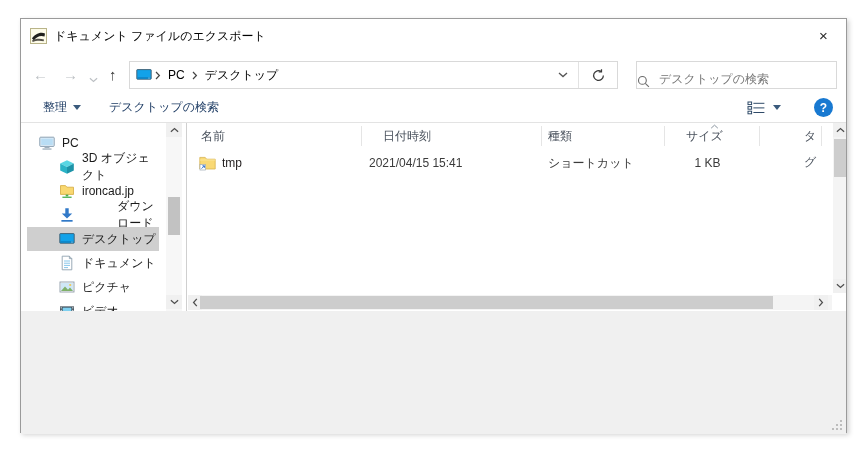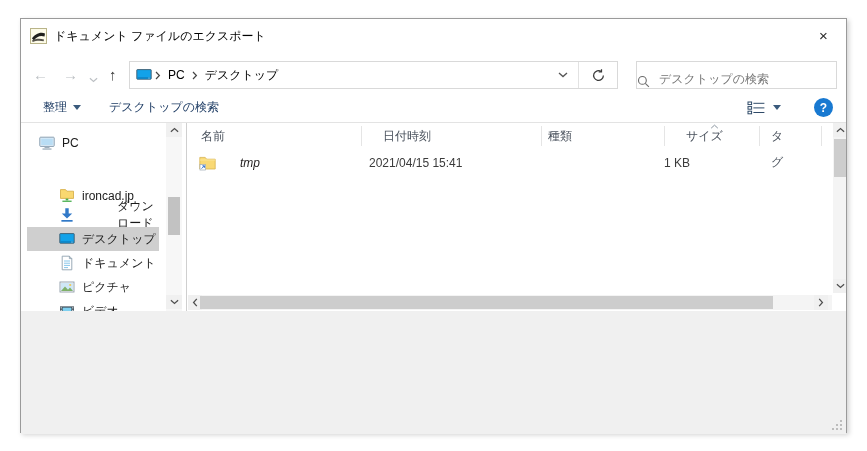--- a/index.html
+++ b/index.html
@@ -52,24 +52,24 @@
   .scroll-arrow { position:absolute; left:0; width:100%; height:14px; display:flex; align-items:center; justify-content:center; background:#f0f0f0; }
   .side-thumb { position:absolute; left:2px; top:74px; width:12px; height:38px; background:#c2c2c2; }
   .splitter { position:absolute; left:165px; top:0; width:1px; height:188px; background:#cfcfcf; }
   .filelist { position:absolute; left:167px; top:0; width:580px; height:188px; }
   .col-header { position:absolute; top:0; height:26px; line-height:26px; color:#49515c; cursor:pointer; }
   .col-sep { position:absolute; top:3px; width:1px; height:20px; background:#e5e5e5; }
   .sort-chevron { position:absolute; left:522px; top:1px; color:#8a95a0; display:flex; }
   .file-row { position:absolute; left:0; top:28px; width:640px; height:24px; cursor:pointer; }
   .file-row .cell { position:absolute; top:0; height:24px; line-height:24px; color:#3b3b3b; }
   .file-row .c-icon { left:11px; top:4px; height:16px; }
-  .c-name { left:52px; color:#211d1d !important;font-style:italic; }
+  .c-name { left:34px; color:#211d1d !important; }
   .c-date { left:181px; }
   .c-type { left:360px; }
-  .c-size { left:476px; width:87px; text-align:left; }
+  .c-size { left:476px; width:87px; text-align:center; }
   .vscroll { position:absolute; left:645px; top:0; width:14px; height:170px; background:#f4f4f4; }
   .vscroll .thumb { position:absolute; left:1px; top:16px; width:12px; height:38px; background:#cdcdcd; }
   .hscroll { position:absolute; left:0; top:172px; width:644px; height:15px; background:#f4f4f4; }
   .hscroll .arrow { position:absolute; top:0; width:14px; height:15px; display:flex; align-items:center; justify-content:center; background:#f0f0f0; }
   .hscroll .thumb { position:absolute; left:12px; top:1px; width:573px; height:13px; background:#cdcdcd; }
   
   .footer { position:absolute; left:0; top:292px; right:0; height:123px; background:#f0f0f0; }
   .grip { position:absolute; right:3px; bottom:3px; }
   .icon { display:inline-flex; flex:none; }
 </style>
@@ -185,21 +185,31 @@
         <span class="icon">
           <svg width="16" height="16" viewBox="0 0 16 16">
               <rect x="0.8" y="2.2" width="14.4" height="9.2" rx="0.8" fill="#dfeef9" stroke="#8ba0b1"></rect>
               <rect x="2.2" y="3.6" width="11.6" height="6.4" fill="#b9ddf4"></rect>
               <rect x="5.5" y="11.6" width="5" height="1.6" fill="#9fb0bd"></rect>
               <rect x="3.5" y="13.4" width="9" height="1.3" fill="#9fb0bd"></rect>
             </svg>
         </span>
         <span>PC</span>
       </div>
-      <div class="side-item child" style="top:56px;align-items:flex-end;">
+      <div class="side-item child" style="top:32px;">
+        <span class="icon">
+          <svg width="16" height="16" viewBox="0 0 16 16">
+              <path d="M8 1.2 14.8 4.6 8 8 1.2 4.6Z" fill="#59d6e3"></path>
+              <path d="M1.2 4.6 8 8v6.8L1.2 11.4Z" fill="#2bb3c6"></path>
+              <path d="M14.8 4.6 8 8v6.8l6.8-3.4Z" fill="#1d93a8"></path>
+            </svg>
+        </span>
+        <span>3D オブジェクト</span>
+      </div>
+      <div class="side-item child" style="top:56px;">
         <span class="icon">
           <svg width="16" height="16" viewBox="0 0 16 16">
               <path d="M1.5 2.6h5l1.4 1.6h6.6v7.2H1.5Z" fill="#f9d870" stroke="#d3a940" stroke-width="0.8"></path>
               <rect x="6.7" y="11.6" width="2.6" height="1.8" fill="#49b04f"></rect>
               <rect x="3.4" y="13.6" width="9.2" height="1.3" fill="#49b04f"></rect>
             </svg>
         </span>
         <span>ironcad.jp</span>
       </div>
       <div class="side-item child" style="top:80px;gap:42px;">
@@ -268,21 +278,21 @@
       </div>
     </div>
 
     <div class="splitter"></div>
 
     <div class="filelist">
       <div class="col-header" style="left:13px;">名前</div>
       <div class="col-header" style="left:181px;margin-left:14px;">日付時刻</div>
       <div class="col-header" style="left:360px;">種類</div>
       <div class="col-header" style="left:498px;">サイズ</div>
-      <div class="col-header" style="left:583px;">タグ</div>
+      <div class="col-header" style="left:616px;">タグ</div>
       <span class="sort-chevron icon">
         <svg width="9" height="5" viewBox="0 0 10 6">
             <path d="M1 5l4-3.6L9 5" fill="none" stroke="#8a95a0" stroke-width="1.2"></path>
           </svg>
       </span>
       <div class="col-sep" style="left:173px;"></div>
       <div class="col-sep" style="left:353px;"></div>
       <div class="col-sep" style="left:476px;"></div>
       <div class="col-sep" style="left:571px;"></div>
       <div class="col-sep" style="left:633px;"></div>
@@ -291,20 +301,21 @@
         <span class="cell c-icon icon">
           <svg width="17" height="16" viewBox="0 0 17 16">
               <path d="M0.8 2.4h5.4l1.5 1.8h8.5v9.8H0.8Z" fill="#f9d975" stroke="#d8b452" stroke-width="0.8"></path>
               <path d="M0.8 5h15.4" stroke="#fbe69b" stroke-width="1"></path>
               <rect x="1" y="9.4" width="5.6" height="5.6" fill="#fff" stroke="#9aa7b2" stroke-width="0.7"></rect>
               <path d="M2.6 13.6 5.4 10.8M5.4 10.8v2M5.4 10.8h-2" stroke="#2f6fd0" stroke-width="1" fill="none"></path>
             </svg>
         </span>
         <span class="cell c-name">tmp</span>
         <span class="cell c-date">2021/04/15 15:41</span>
+        <span class="cell c-type">ショートカット</span>
         <span class="cell c-size">1 KB</span>
       </div>
 
       <div class="vscroll">
         <div class="scroll-arrow" style="top:0;">
           <svg width="9" height="6" viewBox="0 0 10 6">
               <path d="M1 5l4-3.6L9 5" fill="none" stroke="#4f4f4f" stroke-width="1.4"></path>
             </svg>
         </div>
         <div class="thumb"></div>

